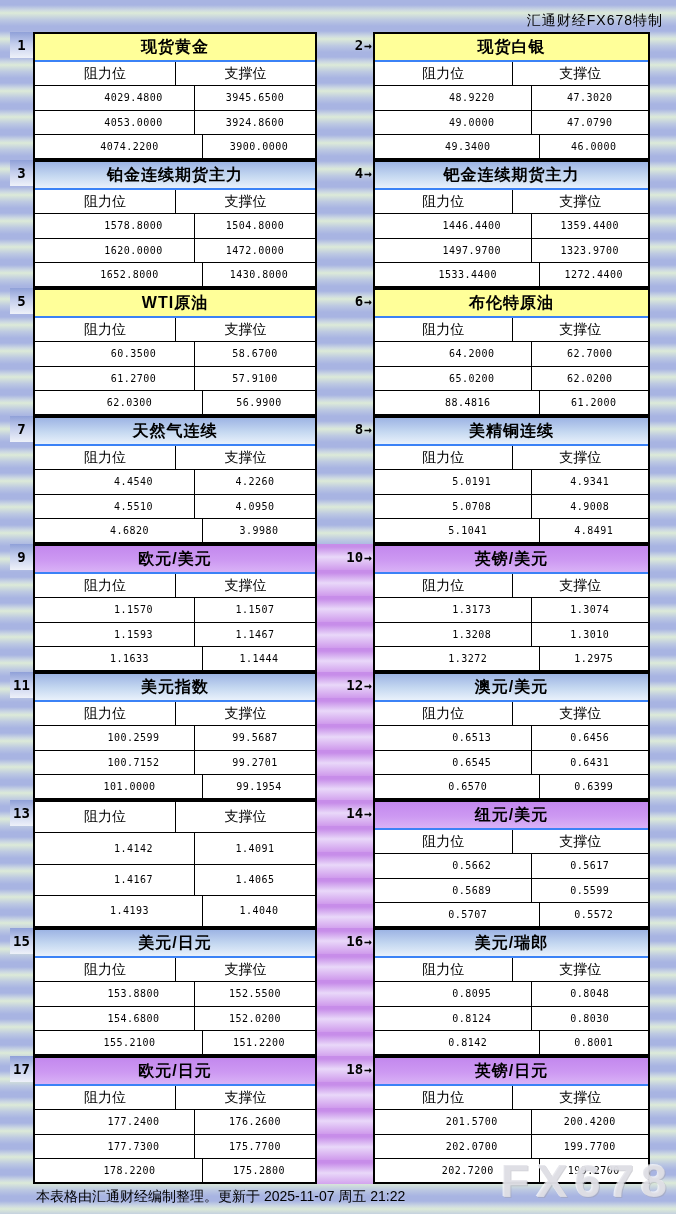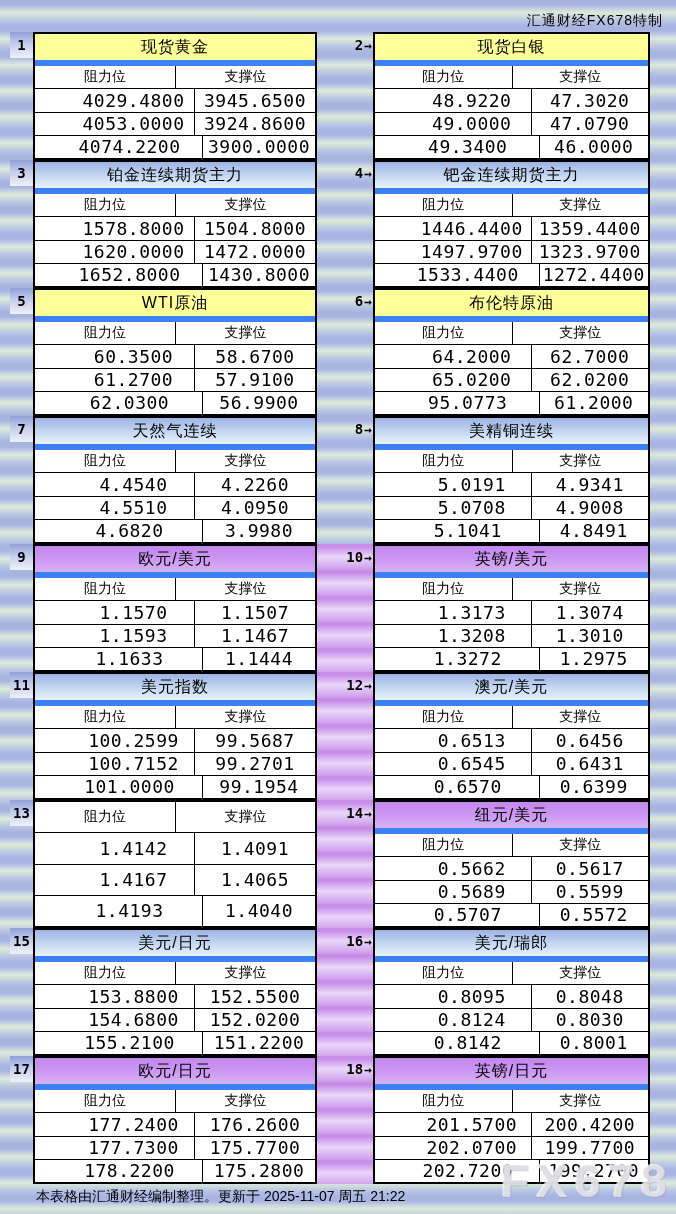--- a/index.html
+++ b/index.html
@@ -11,30 +11,30 @@
           #bcc8e2 20px,#a8b4e2 26px);}
   .top-bar{height:30px;display:flex;justify-content:flex-end;align-items:flex-end;
            padding:0 13px 2px 0;font-size:14px;letter-spacing:1px;margin-left:47px;}
   .pair{display:grid;grid-template-columns:10px 23px 284px 56px 277px 26px;height:128px;}
   .badge-col{position:relative;}
   .badge-left{height:26px;display:flex;align-items:center;justify-content:center;
               font-family:"DejaVu Sans Mono",monospace;font-size:14px;font-weight:bold;
               background:linear-gradient(180deg,#8fa0d8 0%,#c3cdec 45%,#eef1f9 100%);}
   .panel{border:2px solid #000;background:#fff;display:flex;flex-direction:column;}
   .title{height:26px;display:flex;align-items:center;justify-content:center;
-         font-size:16px;font-weight:normal;border-bottom:6px solid #3b82f6;letter-spacing:1px;}
+         font-size:16px;font-weight:bold;border-bottom:2px solid #3b82f6;letter-spacing:1px;}
   .theme-yellow .title{background:#ffff99;}
   .theme-blue .title{background:linear-gradient(180deg,#9db4e4 0%,#c6d9f1 55%,#e9f1fb 100%);}
   .theme-purple .title{background:linear-gradient(180deg,#c388ee 0%,#cd99f2 55%,#d9b2f6 100%);}
   .row{display:grid;grid-template-columns:1fr 1fr;flex:1;border-bottom:1px solid #000;}
   .row:last-child{border-bottom:none;gap:16px;}
   .row > div{display:flex;align-items:center;justify-content:center;}
   .row > div + div{border-left:1px solid #000;}
   .header-row{font-size:14px;font-weight:normal;}
-  .data-row{font-family:"DejaVu Sans Mono",monospace;font-size:18px;letter-spacing:0.5px;padding-left:38px;}
+  .data-row{font-family:"DejaVu Sans Mono",monospace;font-size:10px;letter-spacing:0.5px;padding-left:38px;}
   .gutter{position:relative;}
   .gutter.gutter-purple{background:repeating-linear-gradient(180deg,
       #c78de9 0px,#c78de9 3px,#e9d8f9 13px,#cf9aec 26px);}
   .badge-right{position:absolute;top:0;right:1px;height:26px;display:flex;align-items:center;
                font-family:"DejaVu Sans Mono",monospace;font-size:14px;font-weight:bold;}
   .badge-right .arrow{font-size:13px;margin-left:1px;}
   .footer{height:26px;display:flex;justify-content:flex-start;align-items:center;
           padding:0 13px 0 36px;font-size:14px;}
   .watermark{position:absolute;right:2px;bottom:6px;z-index:10;
              font-size:47px;font-weight:bold;letter-spacing:7px;
@@ -192,21 +192,21 @@
       </div>
     <div class="row data-row">
             <div>64.2000</div>
             <div>62.7000</div>
           </div>
           <div class="row data-row">
             <div>65.0200</div>
             <div>62.0200</div>
           </div>
           <div class="row data-row">
-            <div>95.0773</div>
+            <div>88.4816</div>
             <div>61.2000</div>
           </div>
         </div>
     <div></div>
   </div>
 
   <div class="pair theme-blue">
     <div></div>
     <div class="badge-col">
       <div class="badge-left">7</div>

